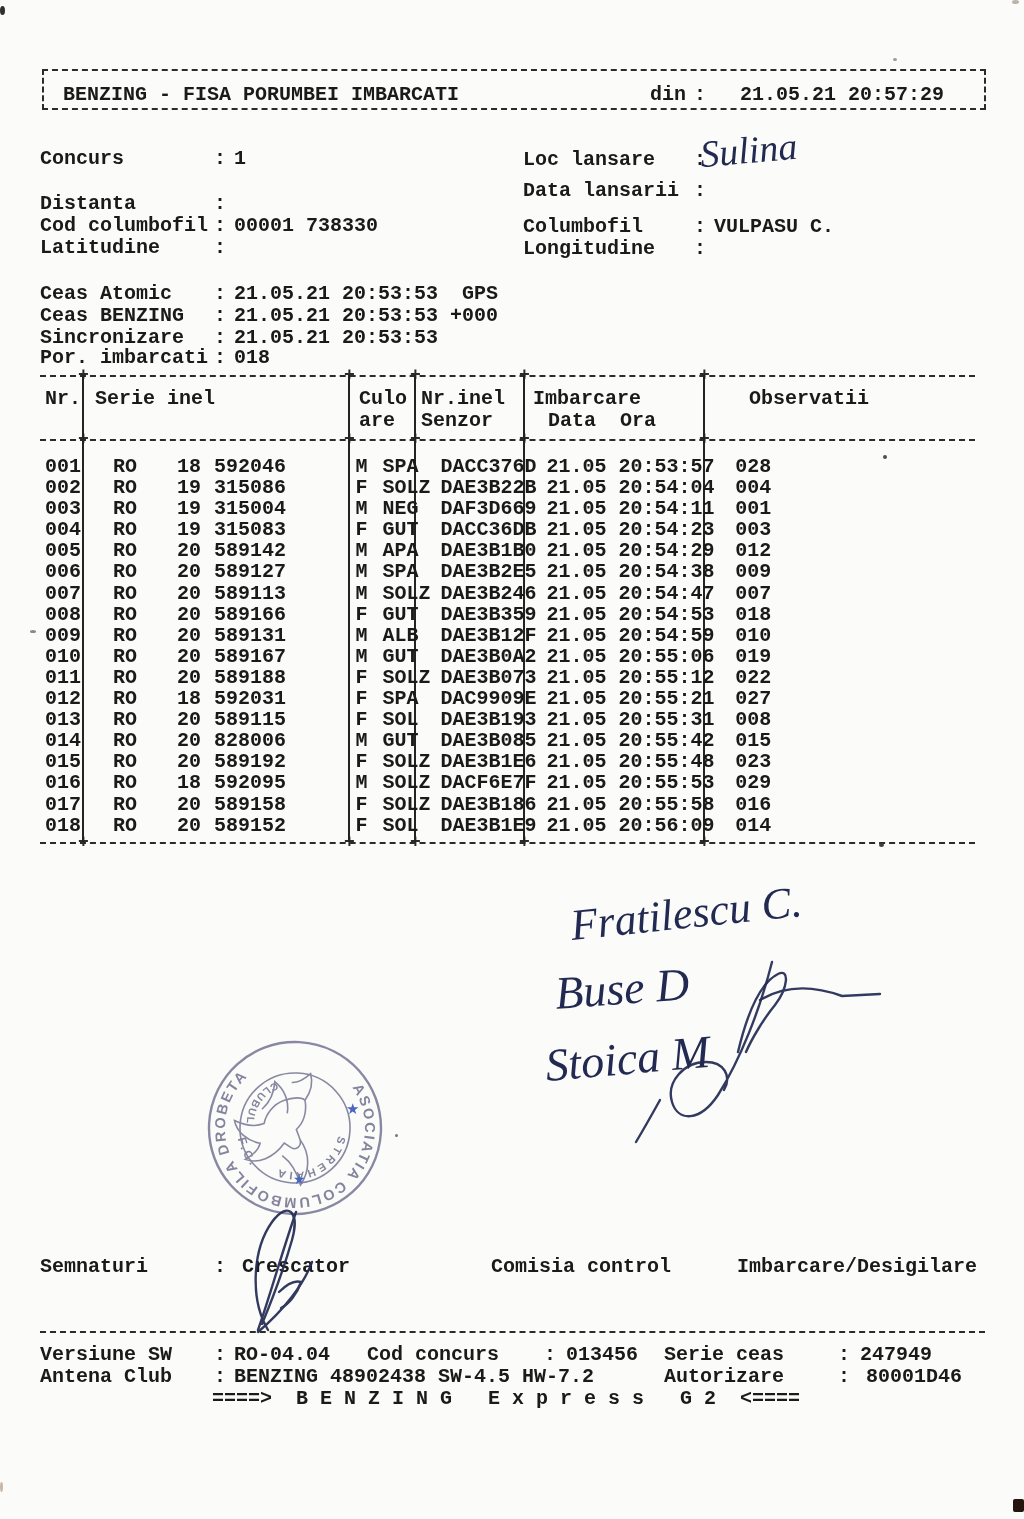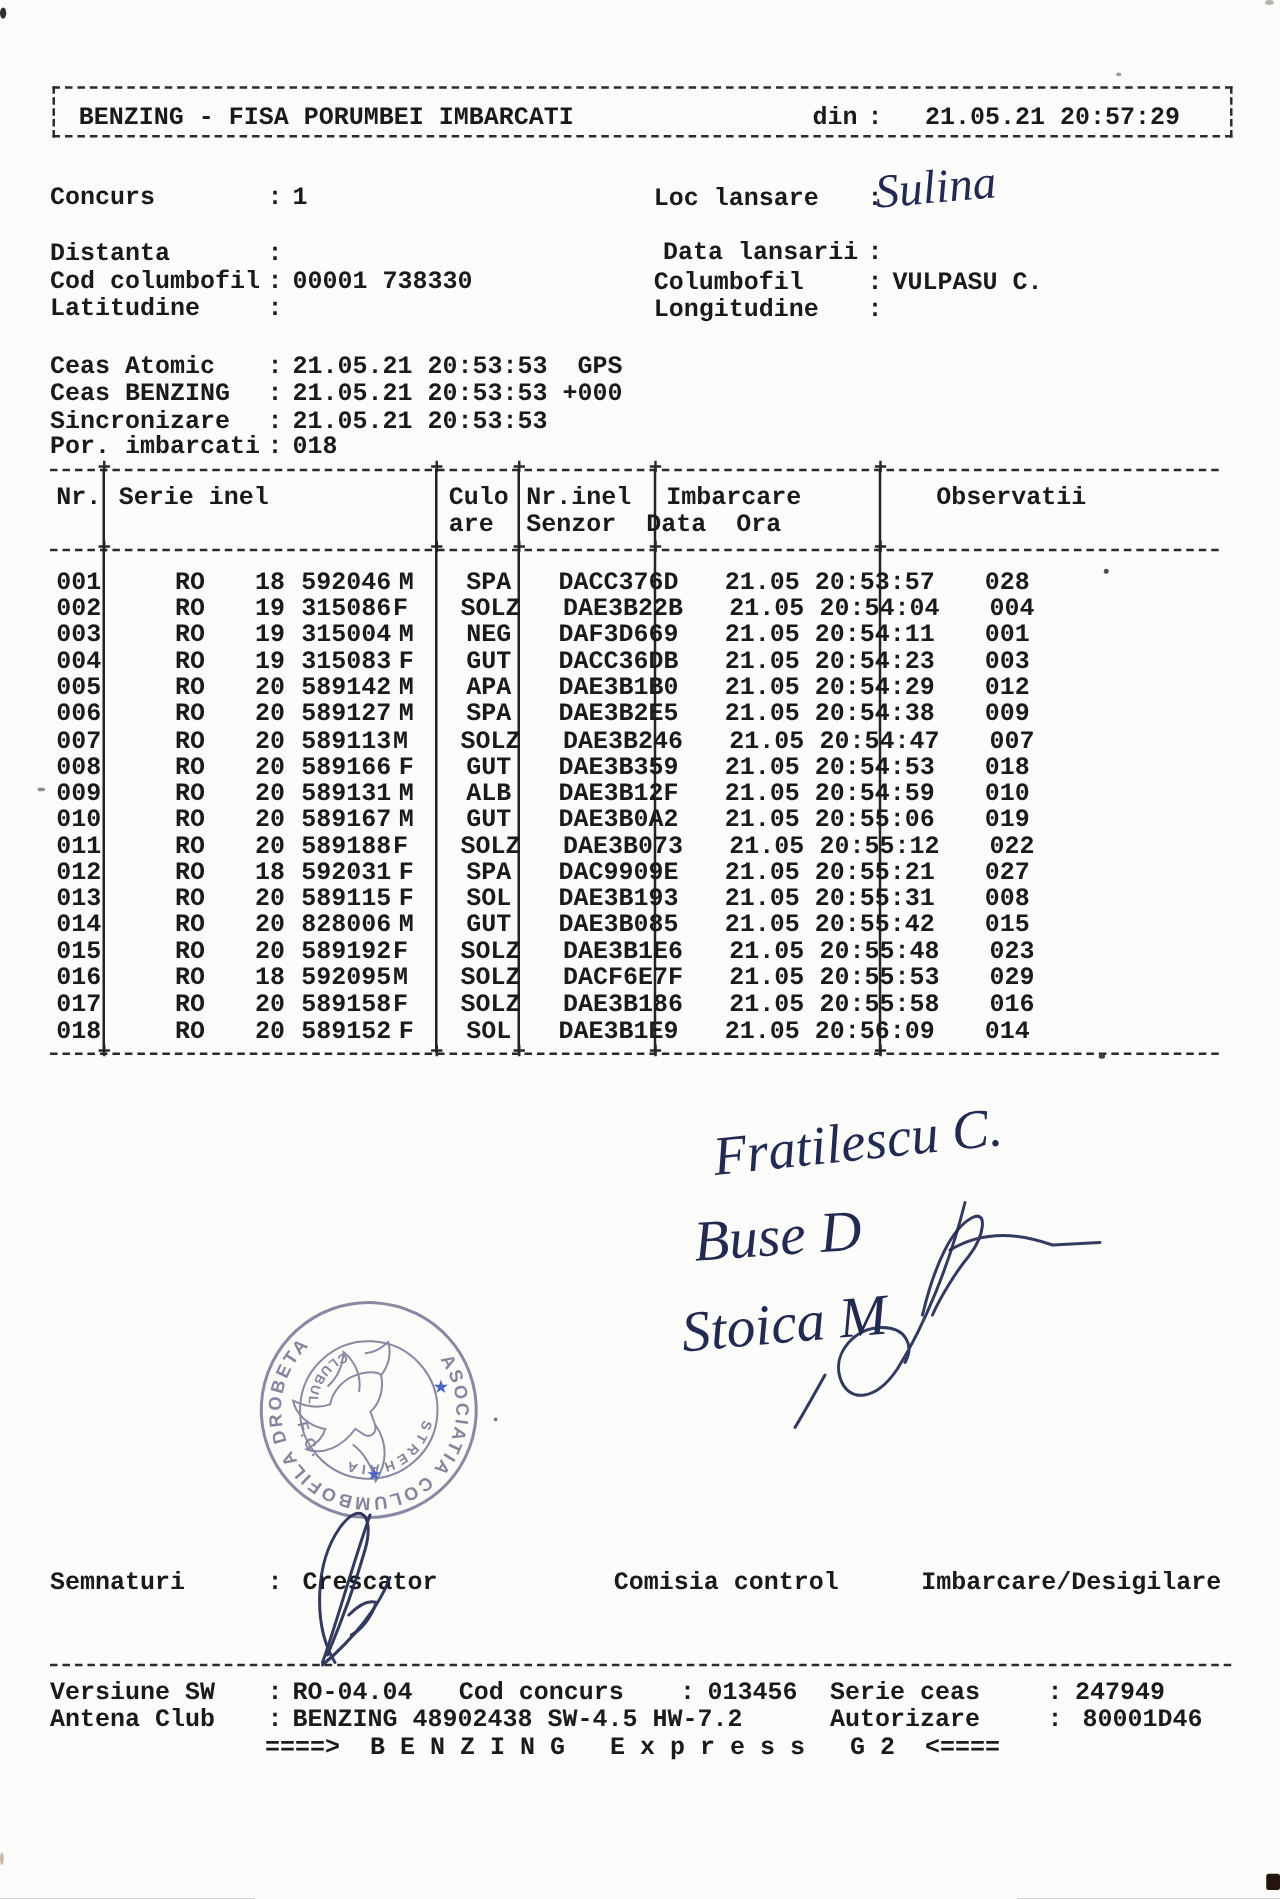--- a/index.html
+++ b/index.html
@@ -7,21 +7,21 @@
         font-family:"Liberation Mono",monospace;}
   .t{position:absolute;font:700 20px/22px "Liberation Mono",monospace;color:#1a1a1a;white-space:pre;}
   .lbl{display:inline-block;width:174px;}
   .lblr{display:inline-block;width:171px;}
   .val{margin-left:8px;}
   .hr{position:absolute;height:0;border-top:2px dashed #2b2b2b;}
   .plus{position:absolute;top:-11px;font:700 18px/18px "Liberation Mono",monospace;color:#2b2b2b;}
   .vl{position:absolute;width:2px;background:#232323;top:375px;height:467px;}
   .box{position:absolute;left:42px;top:69px;width:944px;height:41px;border:2px dashed #2b2b2b;box-sizing:border-box;}
   .tbody{position:absolute;left:40px;top:456px;width:935px;}
-  .trow{display:flex;height:21.1px;font:700 20px/21px "Liberation Mono",monospace;color:#1a1a1a;white-space:pre;gap:27px;}
+  .trow{display:flex;height:21.1px;font:700 20px/21px "Liberation Mono",monospace;color:#1a1a1a;white-space:pre;}
   .c{box-sizing:border-box;height:100%;}
   .c-nr{width:42px;padding-left:5px;}
   .c-serie{width:314px;display:flex;}
   .c-culo{width:66px;padding-left:11px;}
   .c-sen{width:109px;padding-left:7px;}
   .c-imb{width:200px;padding-left:10px;}
   .c-obs{width:272px;padding-left:13px;}
   .s-co{margin-left:32px;}
   .s-yr{margin-left:40px;}
   .s-ring{margin-left:13px;}
@@ -39,21 +39,21 @@
   <div class="box"></div>
   <div class="t" style="left:63px;top:84px;">BENZING - FISA PORUMBEI IMBARCATI</div>
   <div class="t" style="left:650px;top:84px;"><span>din</span><span style="margin-left:8px;">:</span><span style="margin-left:34px;">21.05.21 20:57:29</span></div>
 
   <div class="t" style="left:40px;top:148px;"><span class="lbl">Concurs</span><span>:</span><span class="val">1</span></div>
   <div class="t" style="left:40px;top:193px;"><span class="lbl">Distanta</span><span>:</span><span class="val"></span></div>
   <div class="t" style="left:40px;top:215px;"><span class="lbl">Cod columbofil</span><span>:</span><span class="val">00001 738330</span></div>
   <div class="t" style="left:40px;top:237px;"><span class="lbl">Latitudine</span><span>:</span><span class="val"></span></div>
 
   <div class="t" style="left:523px;top:149px;"><span class="lblr">Loc lansare</span><span>:</span><span class="val"></span></div>
-  <div class="t" style="left:523px;top:192px;text-align:center;"><span class="lblr">Data lansarii</span><span>:</span><span class="val"></span></div>
+  <div class="t" style="left:523px;top:180px;"><span class="lblr">Data lansarii</span><span>:</span><span class="val"></span></div>
   <div class="t" style="left:523px;top:216px;"><span class="lblr">Columbofil</span><span>:</span><span class="val">VULPASU C.</span></div>
   <div class="t" style="left:523px;top:238px;"><span class="lblr">Longitudine</span><span>:</span><span class="val"></span></div>
 
   <div class="hand" style="left:700px;top:128px;font-size:38px;transform:rotate(-5deg);">Sulina</div>
 
   <div class="t" style="left:40px;top:283px;"><span class="lbl">Ceas Atomic</span><span>:</span><span class="val">21.05.21 20:53:53  GPS</span></div>
   <div class="t" style="left:40px;top:305px;"><span class="lbl">Ceas BENZING</span><span>:</span><span class="val">21.05.21 20:53:53 +000</span></div>
   <div class="t" style="left:40px;top:327px;"><span class="lbl">Sincronizare</span><span>:</span><span class="val">21.05.21 20:53:53</span></div>
   <div class="t" style="left:40px;top:347px;"><span class="lbl">Por. imbarcati</span><span>:</span><span class="val">018</span></div>
 
@@ -84,21 +84,21 @@
   <div class="vl" style="left:523px;"></div>
   <div class="vl" style="left:703px;"></div>
 
   <div class="t" style="left:45px;top:388px;">Nr.</div>
   <div class="t" style="left:95px;top:388px;">Serie inel</div>
   <div class="t" style="left:359px;top:388px;">Culo</div>
   <div class="t" style="left:359px;top:410px;">are</div>
   <div class="t" style="left:421px;top:388px;">Nr.inel</div>
   <div class="t" style="left:421px;top:410px;">Senzor</div>
   <div class="t" style="left:533px;top:388px;">Imbarcare</div>
-  <div class="t" style="left:517px;top:410px;">Data  Ora</div>
+  <div class="t" style="left:548px;top:410px;">Data  Ora</div>
   <div class="t" style="left:729px;top:388px;margin-left:20px;">Observatii</div>
 
   <div class="tbody">
 
       <div class="trow">
         <div class="c c-nr"><span>001</span></div>
         <div class="c c-serie"><span class="s-co">RO</span><span class="s-yr">18</span><span class="s-ring">592046</span><span class="s-sex">M</span></div>
         <div class="c c-culo"><span>SPA</span></div>
         <div class="c c-sen"><span>DACC376D</span></div>
         <div class="c c-imb"><span>21.05</span><span class="s-time">20:53:57</span></div>

